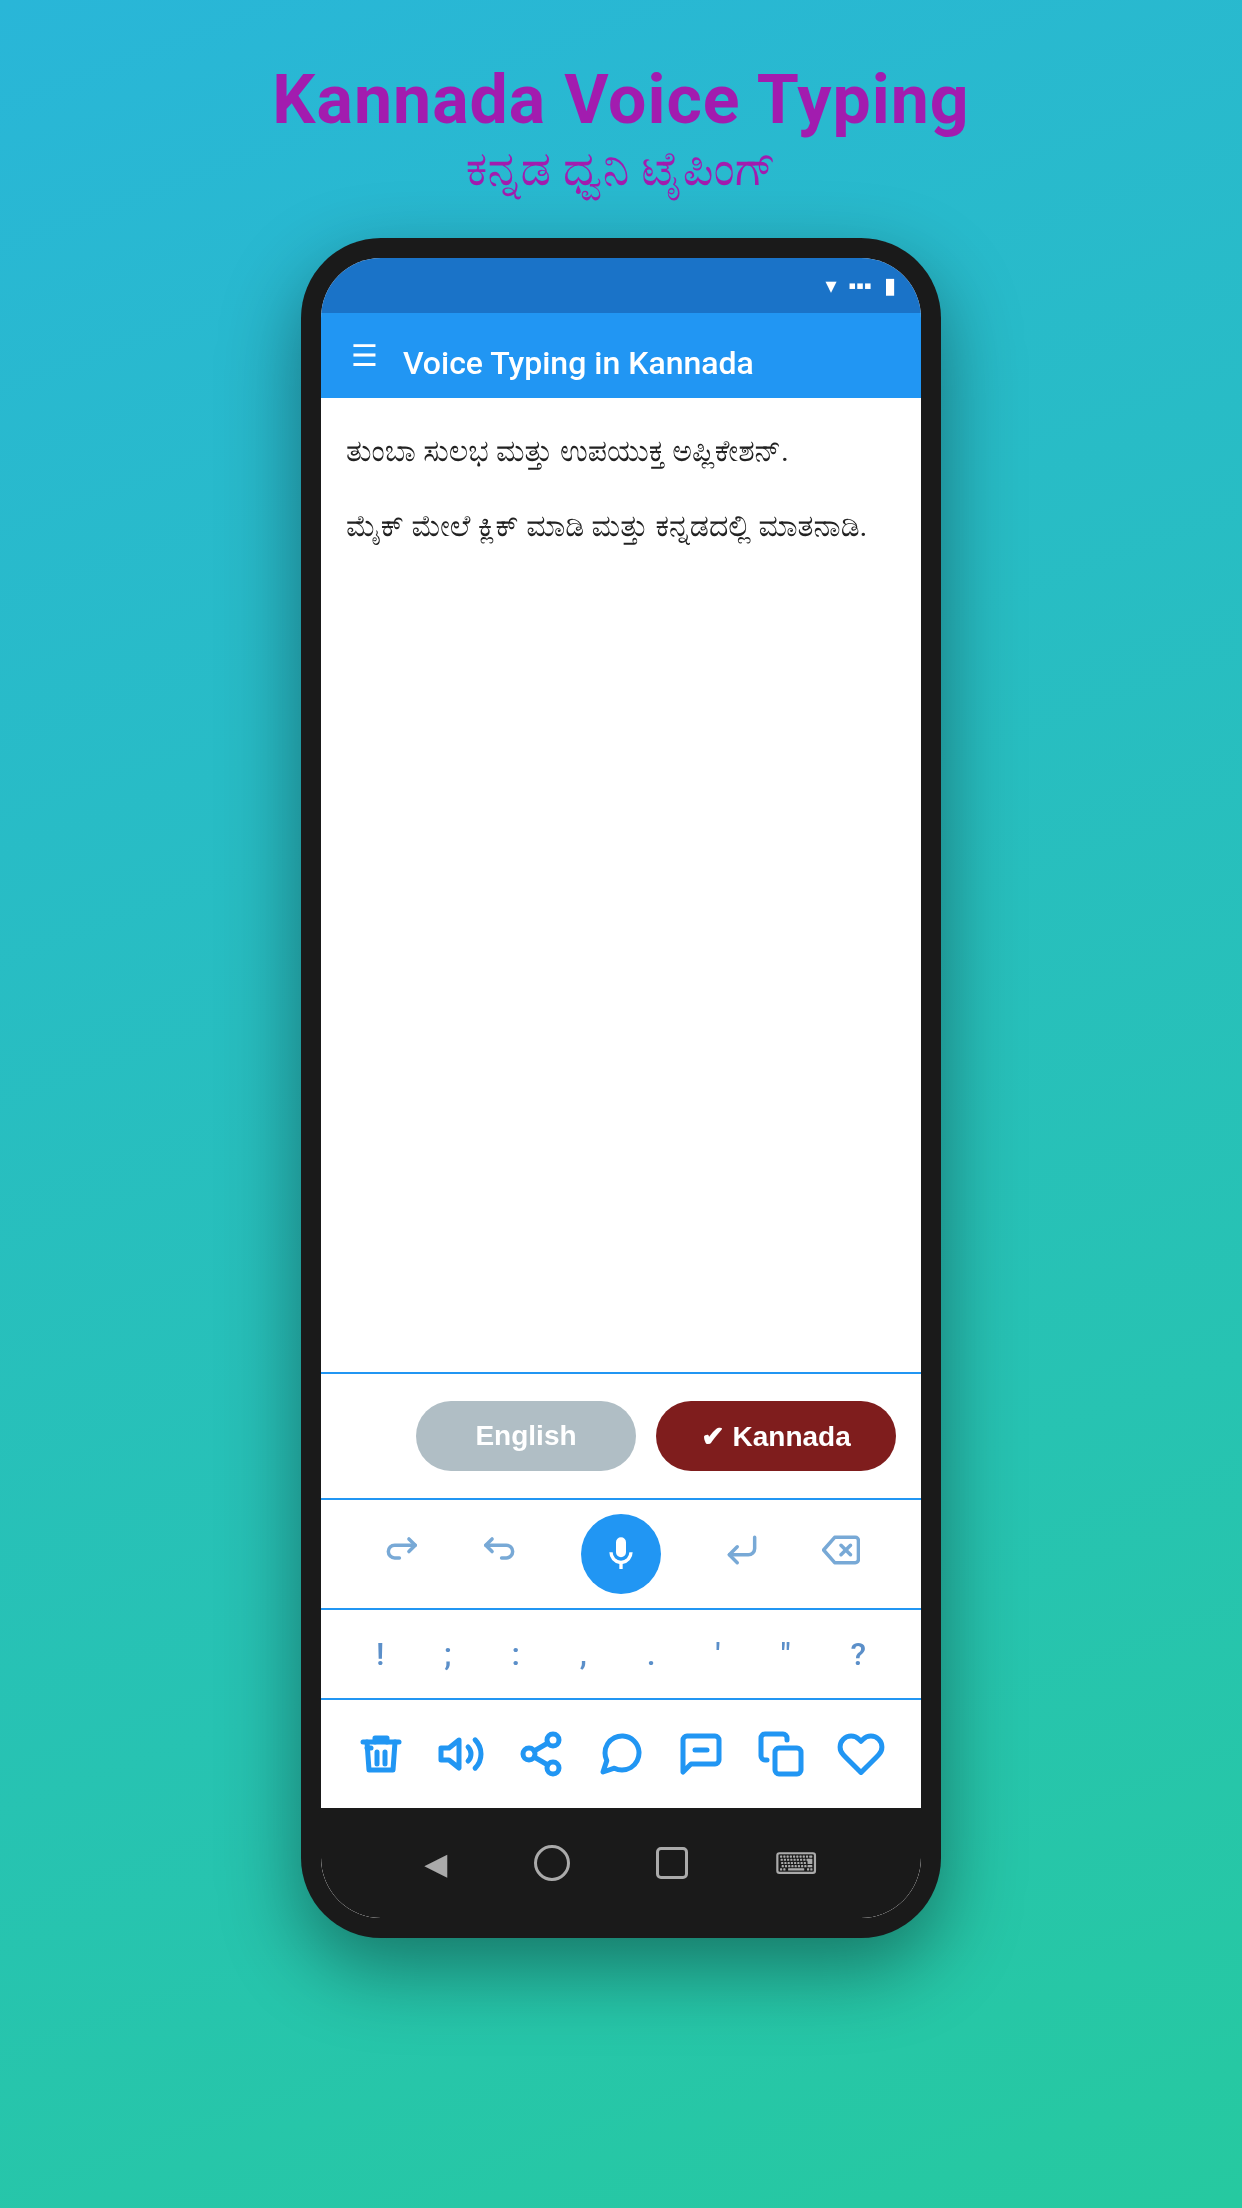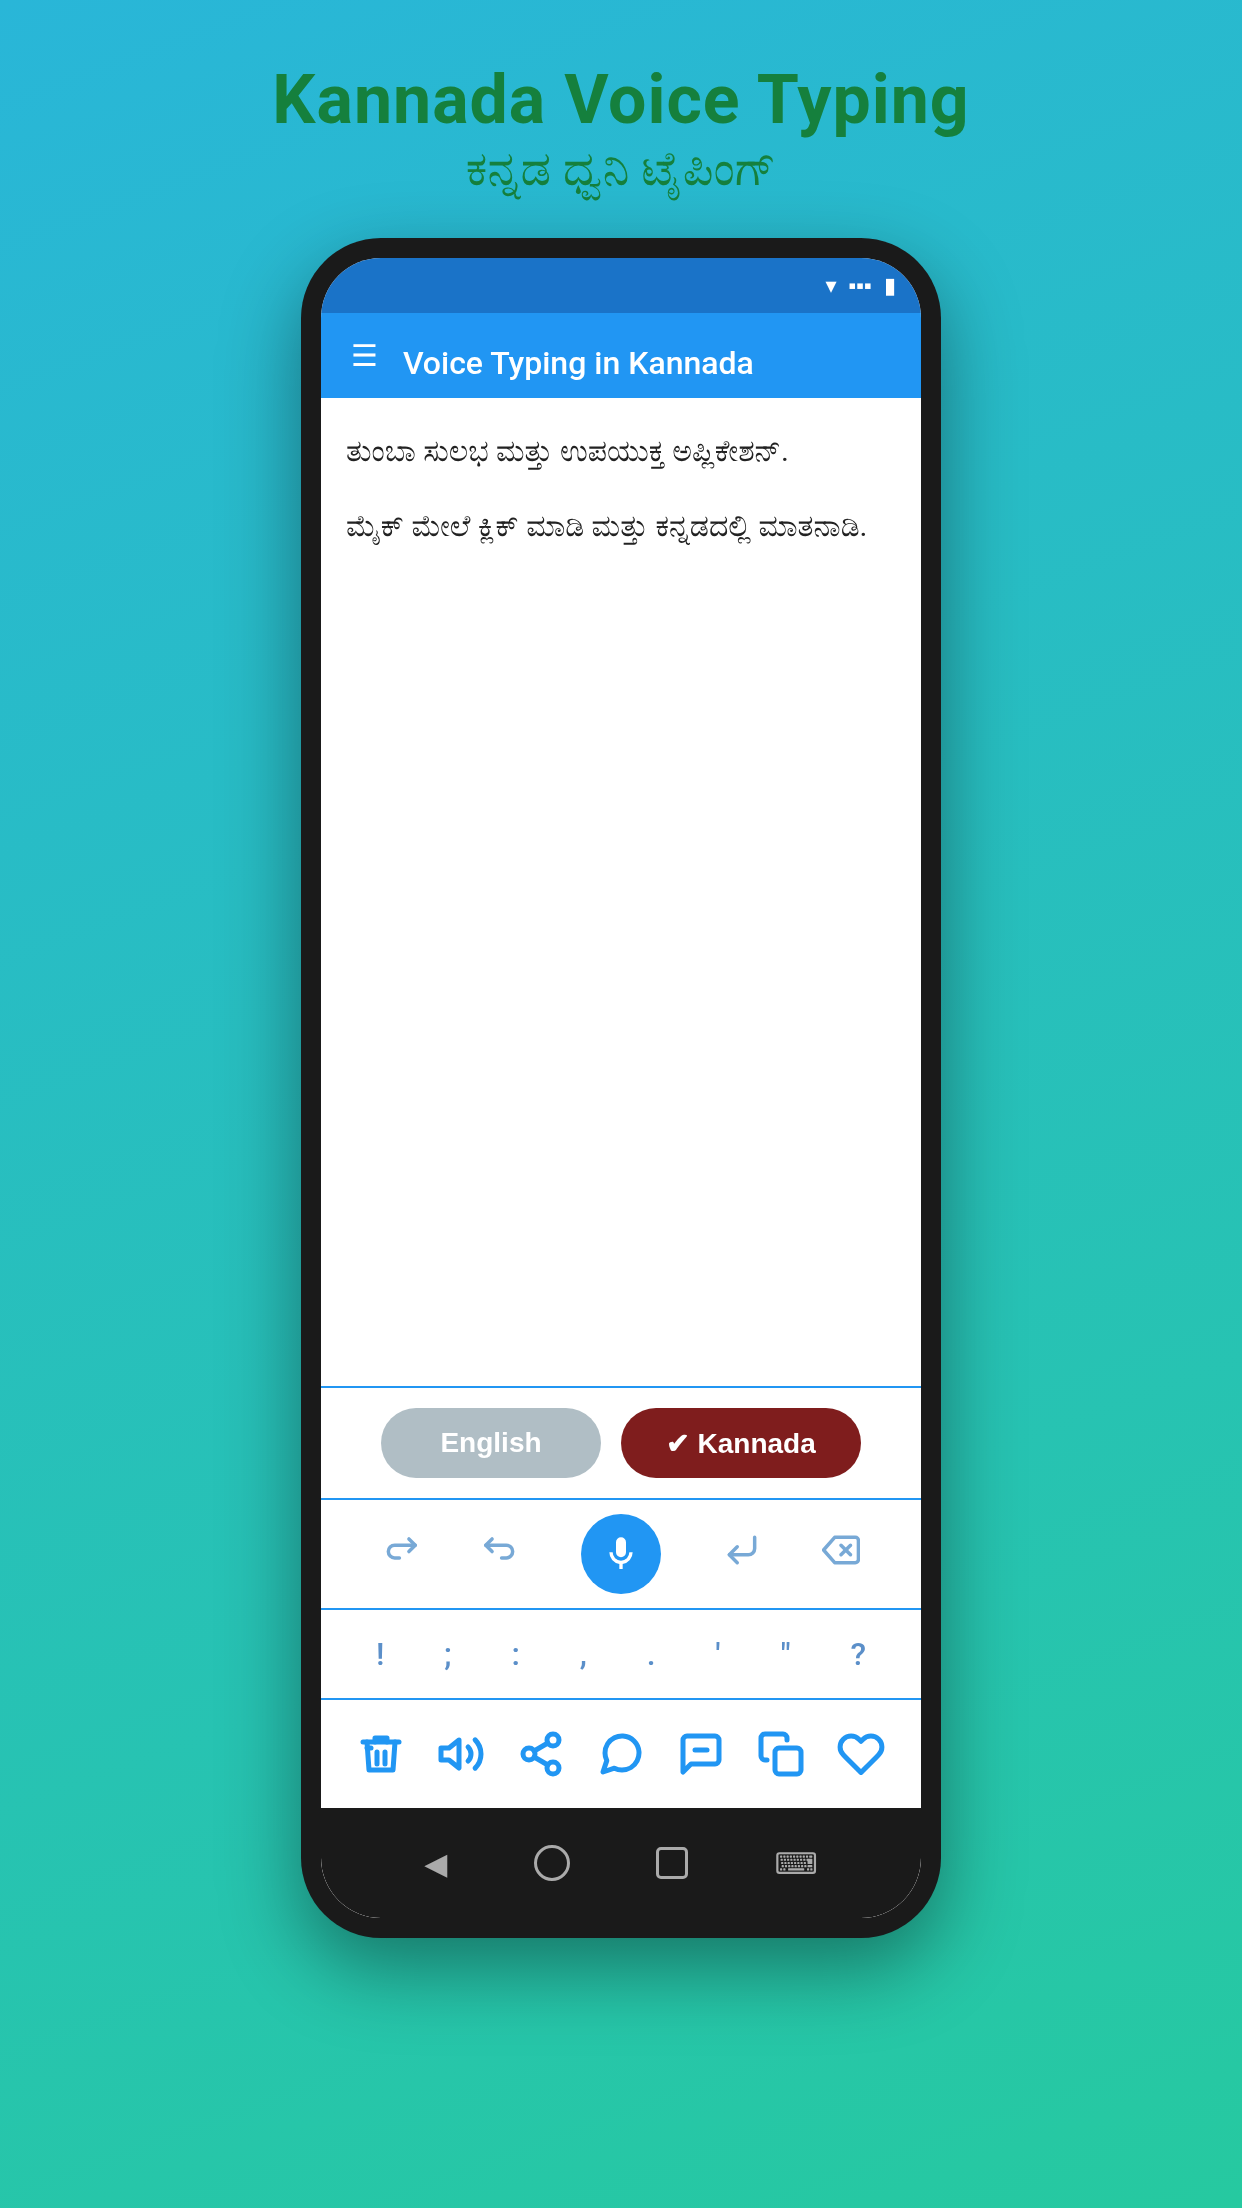--- a/index.html
+++ b/index.html
@@ -12,21 +12,21 @@
       flex-direction: column;
       align-items: center;
       justify-content: flex-start;
       font-family: 'Roboto', Arial, sans-serif;
       overflow: hidden;
     }
 
     .app-title-area {
       text-align: center;
       padding: 60px 40px 40px;
-      color: #15803d;
+      color: #a21caf;
     }
 
     .app-title-en {
       font-size: 68px;
       font-weight: 700;
       letter-spacing: 1px;
     }
 
     .app-title-kn {
       font-size: 48px;
@@ -110,23 +110,23 @@
 
     .content-text p {
       margin-bottom: 30px;
     }
 
     
     .lang-buttons {
       background: white;
       display: flex;
       align-items: center;
-      justify-content: center;
+      justify-content: flex-end;
       gap: 20px;
-      padding: 20px 25px;
+      padding: 27px 25px;
       border-top: 2px solid #2196F3;
     }
 
     .lang-btn {
       height: 70px;
       border-radius: 35px;
       border: none;
       font-size: 28px;
       font-weight: 600;
       cursor: pointer;

